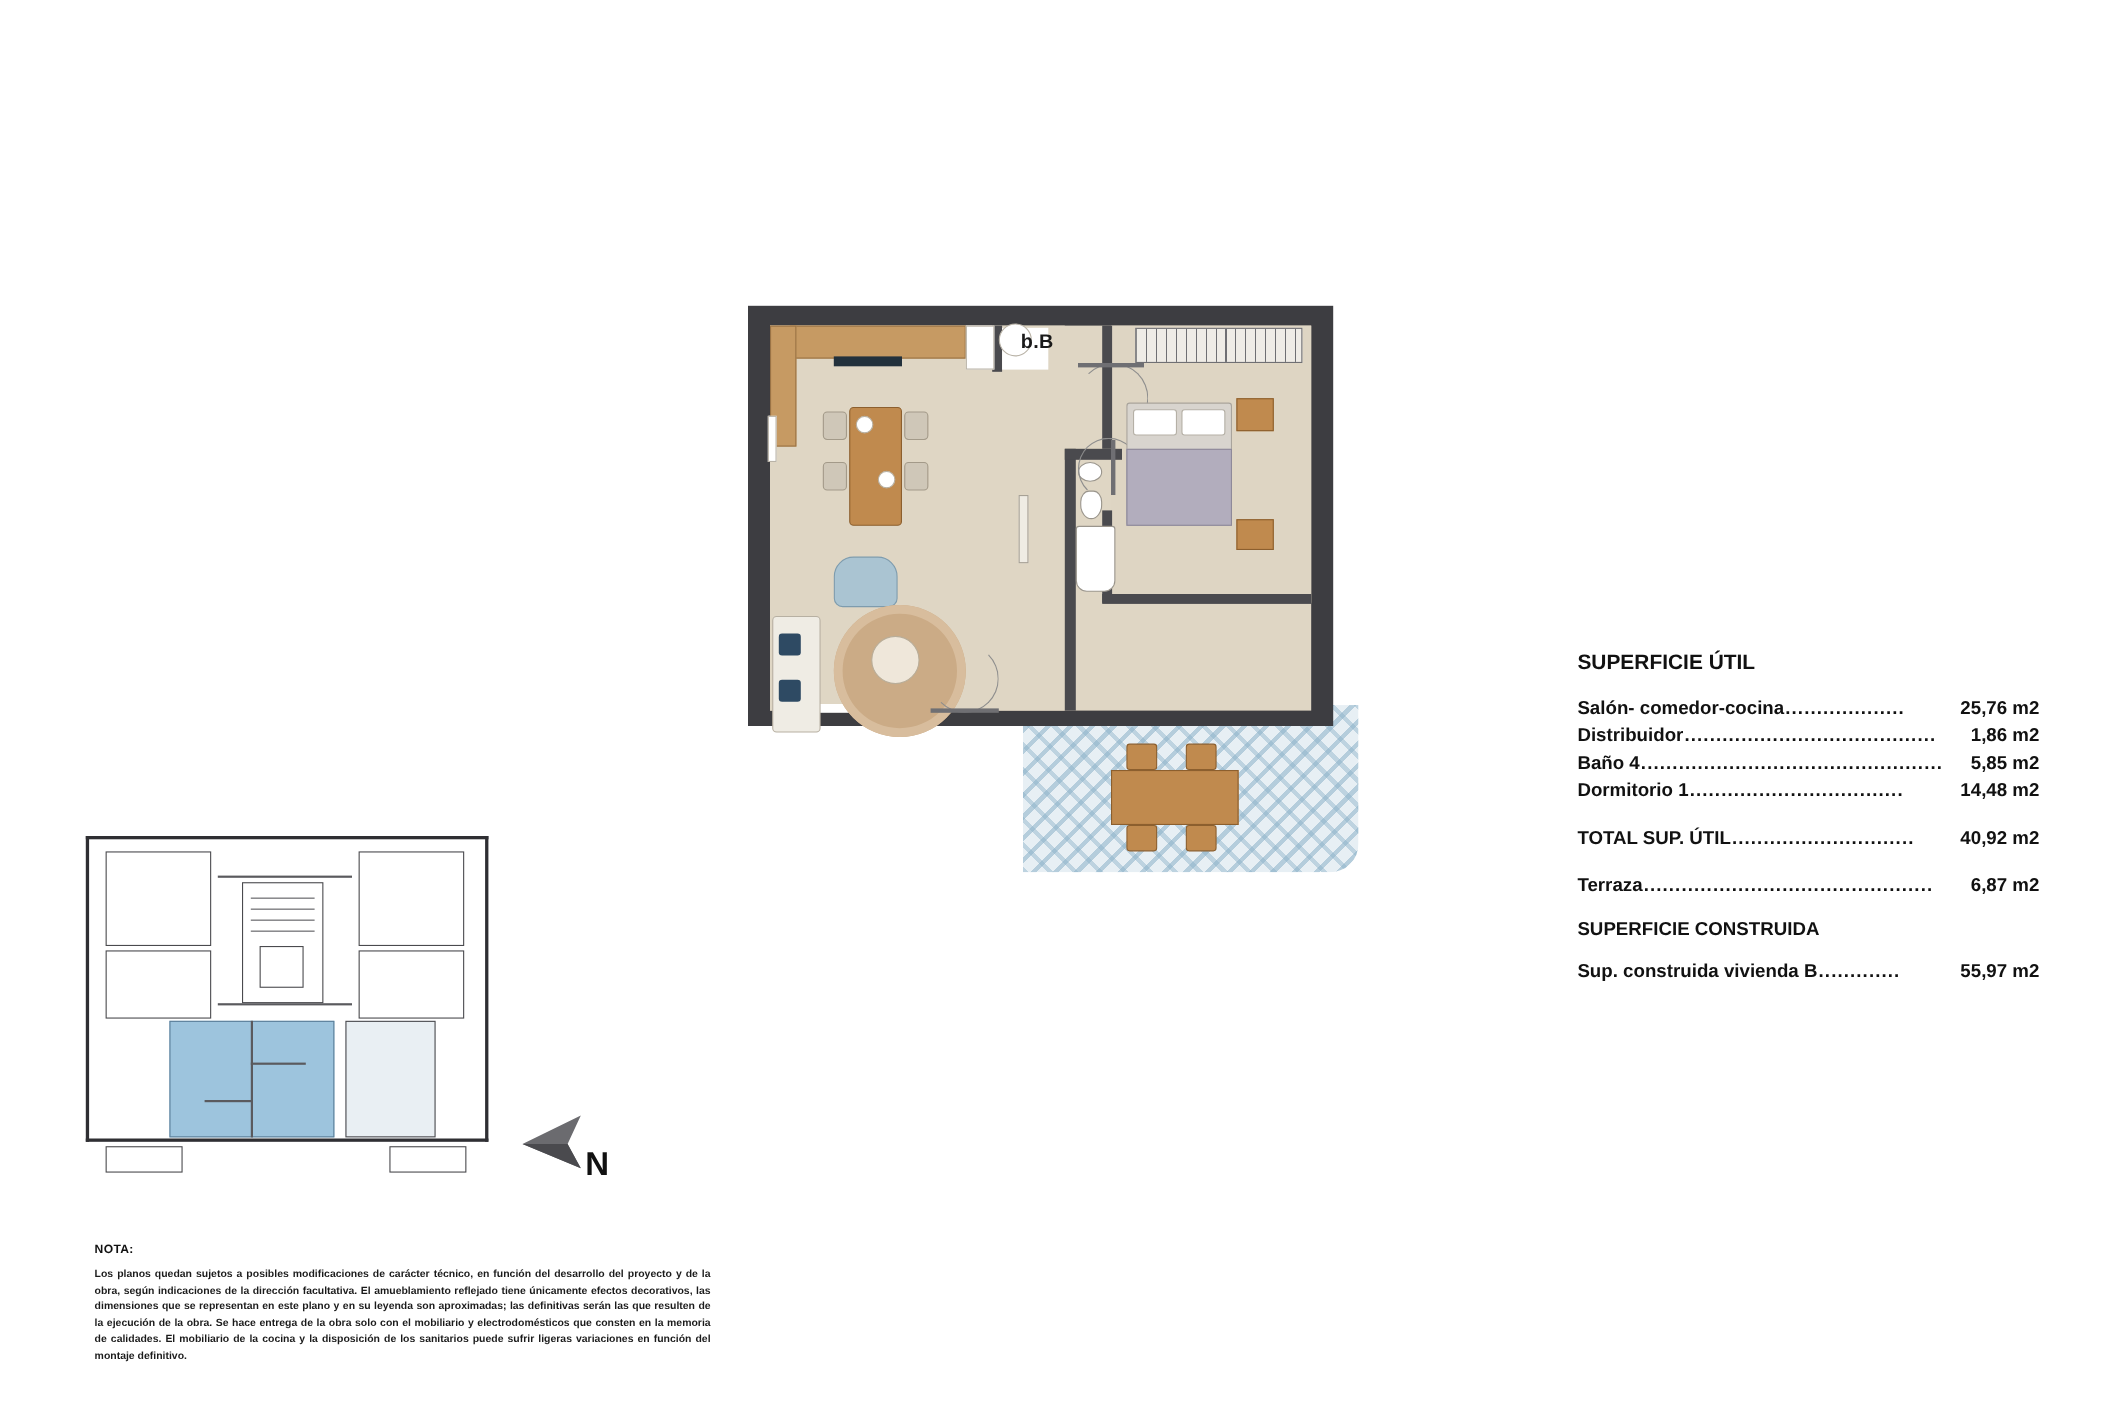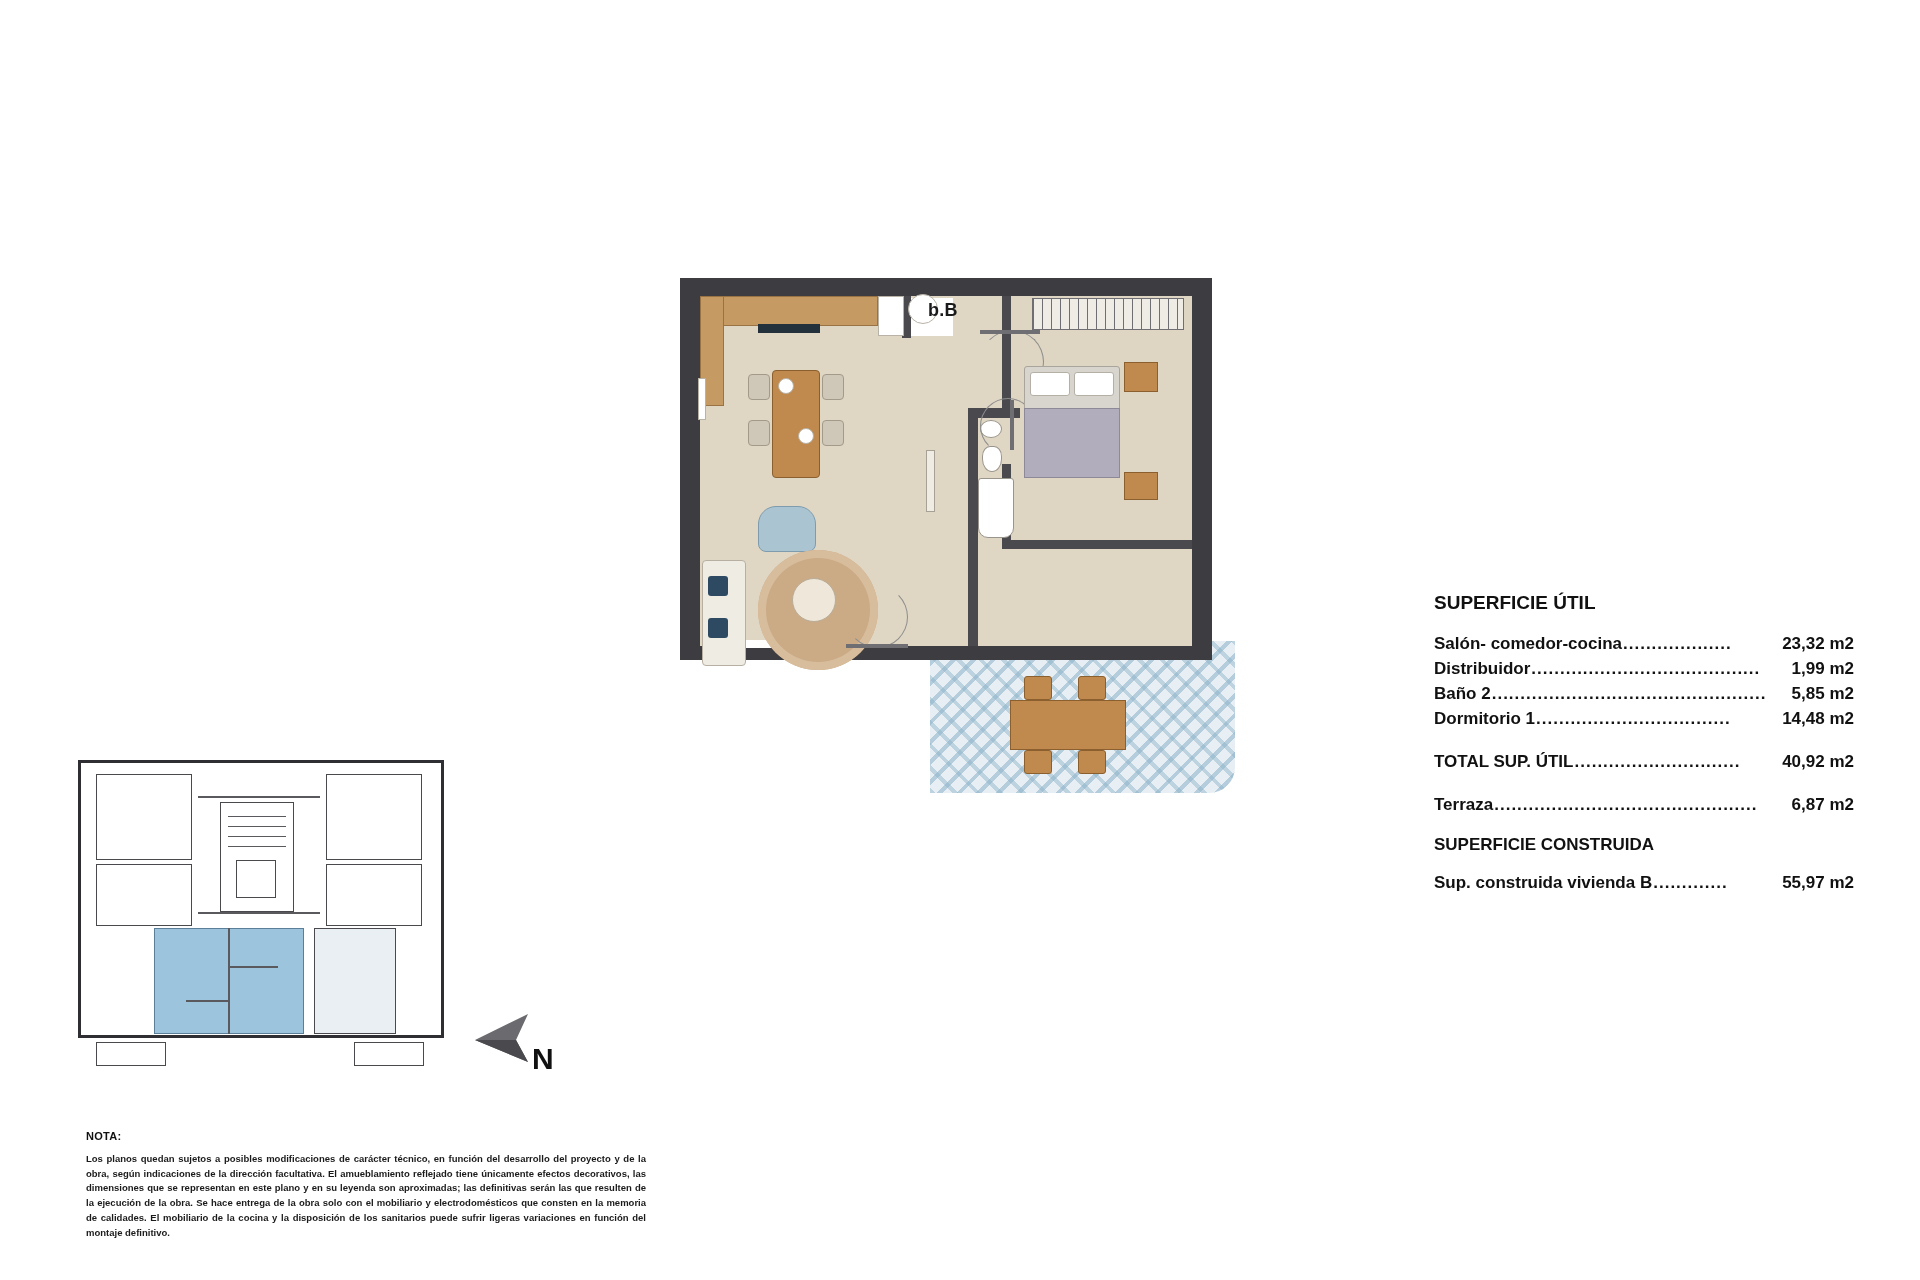--- a/index.html
+++ b/index.html
@@ -331,29 +331,29 @@
   </svg>
   <div class="n-letter">N</div>
 </div>
 
 <div id="info">
   <div class="subtitle">SUPERFICIE ÚTIL</div>
 
   <div class="row">
     <span class="lab">Salón- comedor-cocina</span>
     <span class="dots">...................</span>
-    <span class="val">23,32 m2</span>
+    <span class="val">25,76 m2</span>
   </div>
   <div class="row">
     <span class="lab">Distribuidor</span>
     <span class="dots">........................................</span>
-    <span class="val">1,99 m2</span>
-  </div>
-  <div class="row">
-    <span class="lab">Baño 2</span>
+    <span class="val">1,86 m2</span>
+  </div>
+  <div class="row">
+    <span class="lab">Baño 4</span>
     <span class="dots">................................................</span>
     <span class="val">5,85 m2</span>
   </div>
   <div class="row">
     <span class="lab">Dormitorio 1</span>
     <span class="dots">..................................</span>
     <span class="val">14,48 m2</span>
   </div>
 
   <div class="gap-md"></div>

